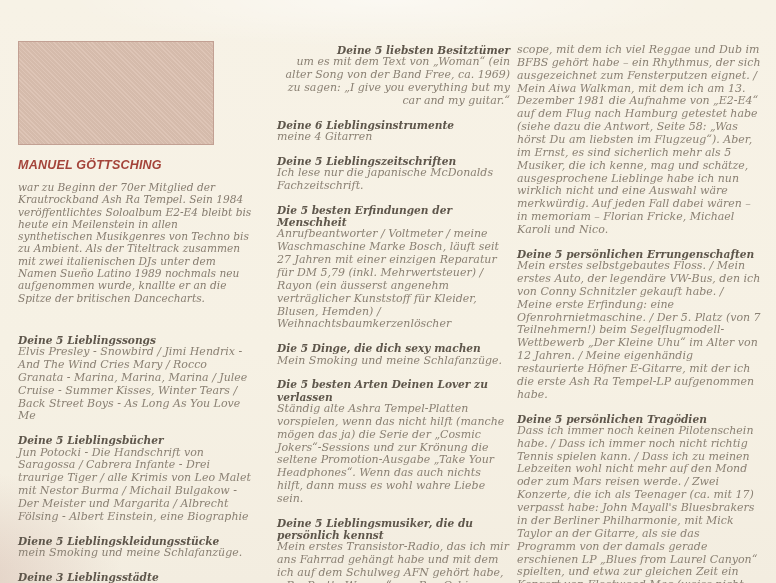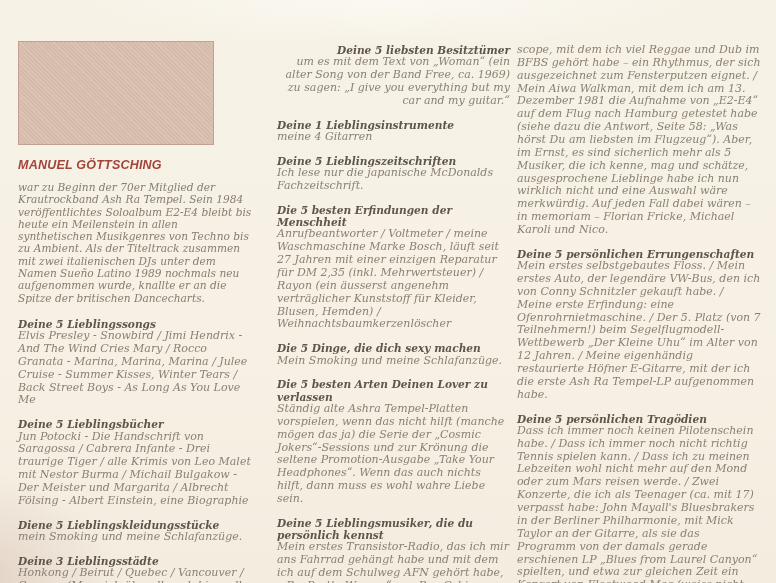--- a/index.html
+++ b/index.html
@@ -76,21 +76,21 @@
     color:#5e564b;
   }
   .sec p, .cont{
     margin:0;
     font-style:italic;
     font-size:11px;line-height:1.17;
     color:#8a8073;
   }
   .col-2 .sec:first-child, .col-3 .sec:first-child{margin-top:6px;text-align:right;}
   .cont{margin-top:6px;}
-  .col-1 .sec.first{margin-top:14px;}
+  .col-1 .sec.first{margin-top:30px;}
 </style>
 </head>
 <body>
 
 <div class="page">
 
   <div class="col col-1">
     <div class="photo">
       <div class="photo-paint"></div>
       <div class="photo-grain"></div>
@@ -122,32 +122,32 @@
     </section>
   </div>
 
   <div class="col col-2">
     <section class="sec">
       <h3>Deine 5 liebsten Besitztümer</h3>
       <p>um es mit dem Text von „Woman“ (ein alter Song von der Band Free, ca. 1969) zu sagen: „I give you everything but my car and my guitar.“</p>
     </section>
 
     <section class="sec">
-      <h3>Deine 1 Lieblingsinstrumente</h3>
+      <h3>Deine 6 Lieblingsinstrumente</h3>
       <p>meine 4 Gitarren</p>
     </section>
 
     <section class="sec">
       <h3>Deine 5 Lieblingszeitschriften</h3>
       <p>Ich lese nur die japanische McDonalds Fachzeitschrift.</p>
     </section>
 
     <section class="sec">
       <h3>Die 5 besten Erfindungen der Menschheit</h3>
-      <p>Anrufbeantworter / Voltmeter / meine Waschmaschine Marke Bosch, läuft seit 27 Jahren mit einer einzigen Reparatur für DM 2,35 (inkl. Mehrwertsteuer) / Rayon (ein äusserst angenehm verträglicher Kunststoff für Kleider, Blusen, Hemden) / Weihnachtsbaumkerzenlöscher</p>
+      <p>Anrufbeantworter / Voltmeter / meine Waschmaschine Marke Bosch, läuft seit 27 Jahren mit einer einzigen Reparatur für DM 5,79 (inkl. Mehrwertsteuer) / Rayon (ein äusserst angenehm verträglicher Kunststoff für Kleider, Blusen, Hemden) / Weihnachtsbaumkerzenlöscher</p>
     </section>
 
     <section class="sec">
       <h3>Die 5 Dinge, die dich sexy machen</h3>
       <p>Mein Smoking und meine Schlafanzüge.</p>
     </section>
 
     <section class="sec">
       <h3>Die 5 besten Arten Deinen Lover zu verlassen</h3>
       <p>Ständig alte Ashra Tempel-Platten vorspielen, wenn das nicht hilft (manche mögen das ja) die Serie der „Cosmic Jokers“-Sessions und zur Krönung die seltene Promotion-Ausgabe „Take Your Headphones“. Wenn das auch nichts hilft, dann muss es wohl wahre Liebe sein.</p>

